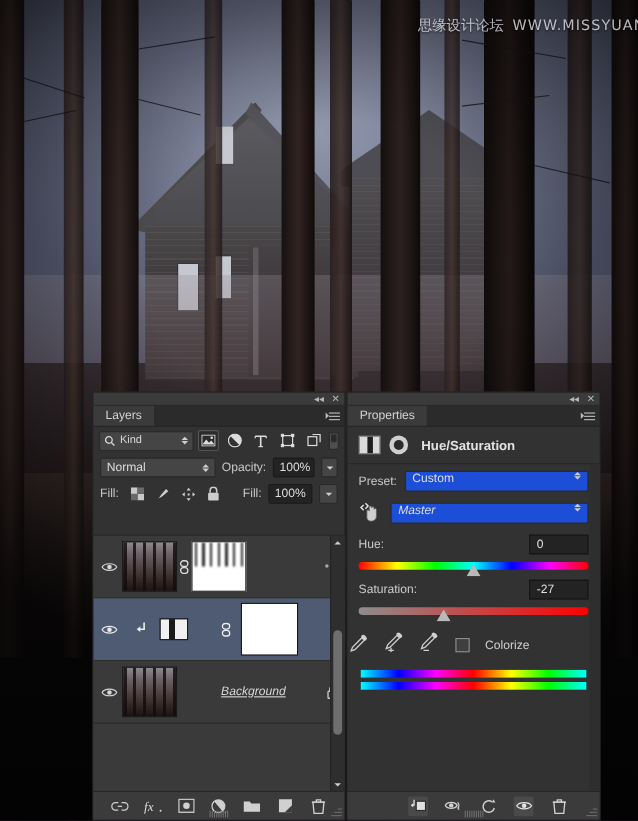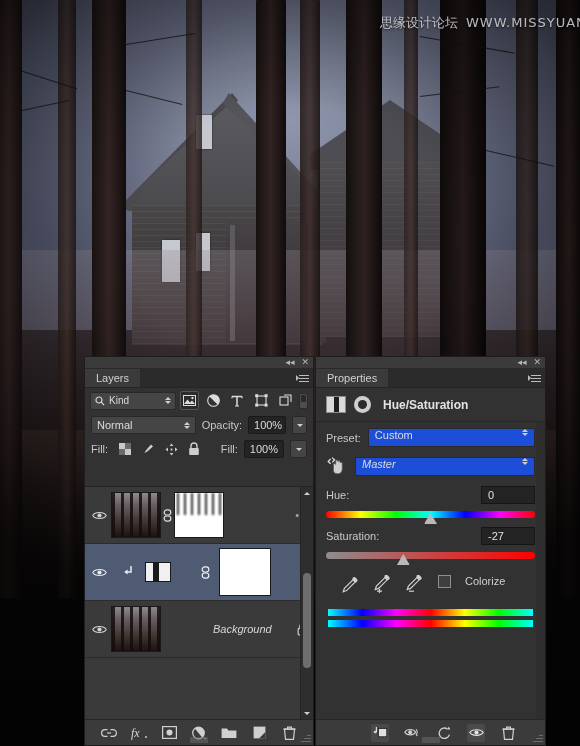--- a/index.html
+++ b/index.html
@@ -292,21 +292,21 @@
   .track { position:relative; height:7px; margin-top:7px; border-radius:4px; }
   .track.hue { background:linear-gradient(90deg,#ff0000,#ffff00,#00ff00,#00ffff,#0000ff,#ff00ff,#ff0000); }
   .track.sat { background:linear-gradient(90deg,#8d8d8d,#ff0000); }
   .track.lig { background:linear-gradient(90deg,#000000,#ffffff); }
   .handle {
     position:absolute; top:2px; width:13px; height:11px; transform:translateX(-50%); cursor:pointer;
     background:#b9b9b9; clip-path:polygon(50% 0%, 100% 100%, 0% 100%);
     filter:drop-shadow(0 1px 1px rgba(0,0,0,.6));
   }
 
-  .drop-row { display:flex; align-items:flex-start; gap:14px; padding:16px 12px 0 26px; }
+  .drop-row { display:flex; align-items:flex-end; gap:14px; padding:16px 12px 0 2px; }
   .eyed { width:18px; height:18px; cursor:pointer; }
   .colorize-box { width:13px;height:13px;background:#3f3f3f;border:1px solid #8e8e8e; cursor:pointer; }
   .colorize-lbl { color:#cfcfcf; font-size:11px; }
 
   .spectrum-wrap { padding:16px 12px 0 12px; }
   .spectrum {
     height:7px;
     background:linear-gradient(90deg,#00ffff,#0000ff,#ff00ff,#ff0000,#ffff00,#00ff00,#00ffff);
   }
   .spectrum.second { margin-top:4px; }
@@ -543,21 +543,21 @@
 
 
       <div class="layer-row">
         <div class="eye">
           <svg width="15" height="11" viewBox="0 0 15 11">
               <path d="M0.8 5.5 C3 1.5 12 1.5 14.2 5.5 C12 9.5 3 9.5 0.8 5.5 Z" fill="none" stroke="#d5d5d5" stroke-width="1.1"></path>
               <circle cx="7.5" cy="5.5" r="2.1" fill="#d5d5d5"></circle>
             </svg>
         </div>
         <div class="thumb forest"></div>
-        <div class="layer-name" style="padding-left:52px;">Background</div>
+        <div class="layer-name" style="padding-left:40px;text-decoration:underline;">Background</div>
         <div class="row-lock">
           <svg width="11" height="13" viewBox="0 0 11 13">
               <path d="M2.8 5.4 V3.6 a2.7 2.7 0 0 1 5.4 0 V5.4" fill="none" stroke="#c9c9c9" stroke-width="1.2"></path>
               <rect x="1.2" y="5.4" width="8.6" height="6.4" rx="0.8" fill="none" stroke="#c9c9c9" stroke-width="1.2"></rect>
             </svg>
         </div>
       </div>
 
       <div class="list-sb">
         <div class="sb-arrow up">

